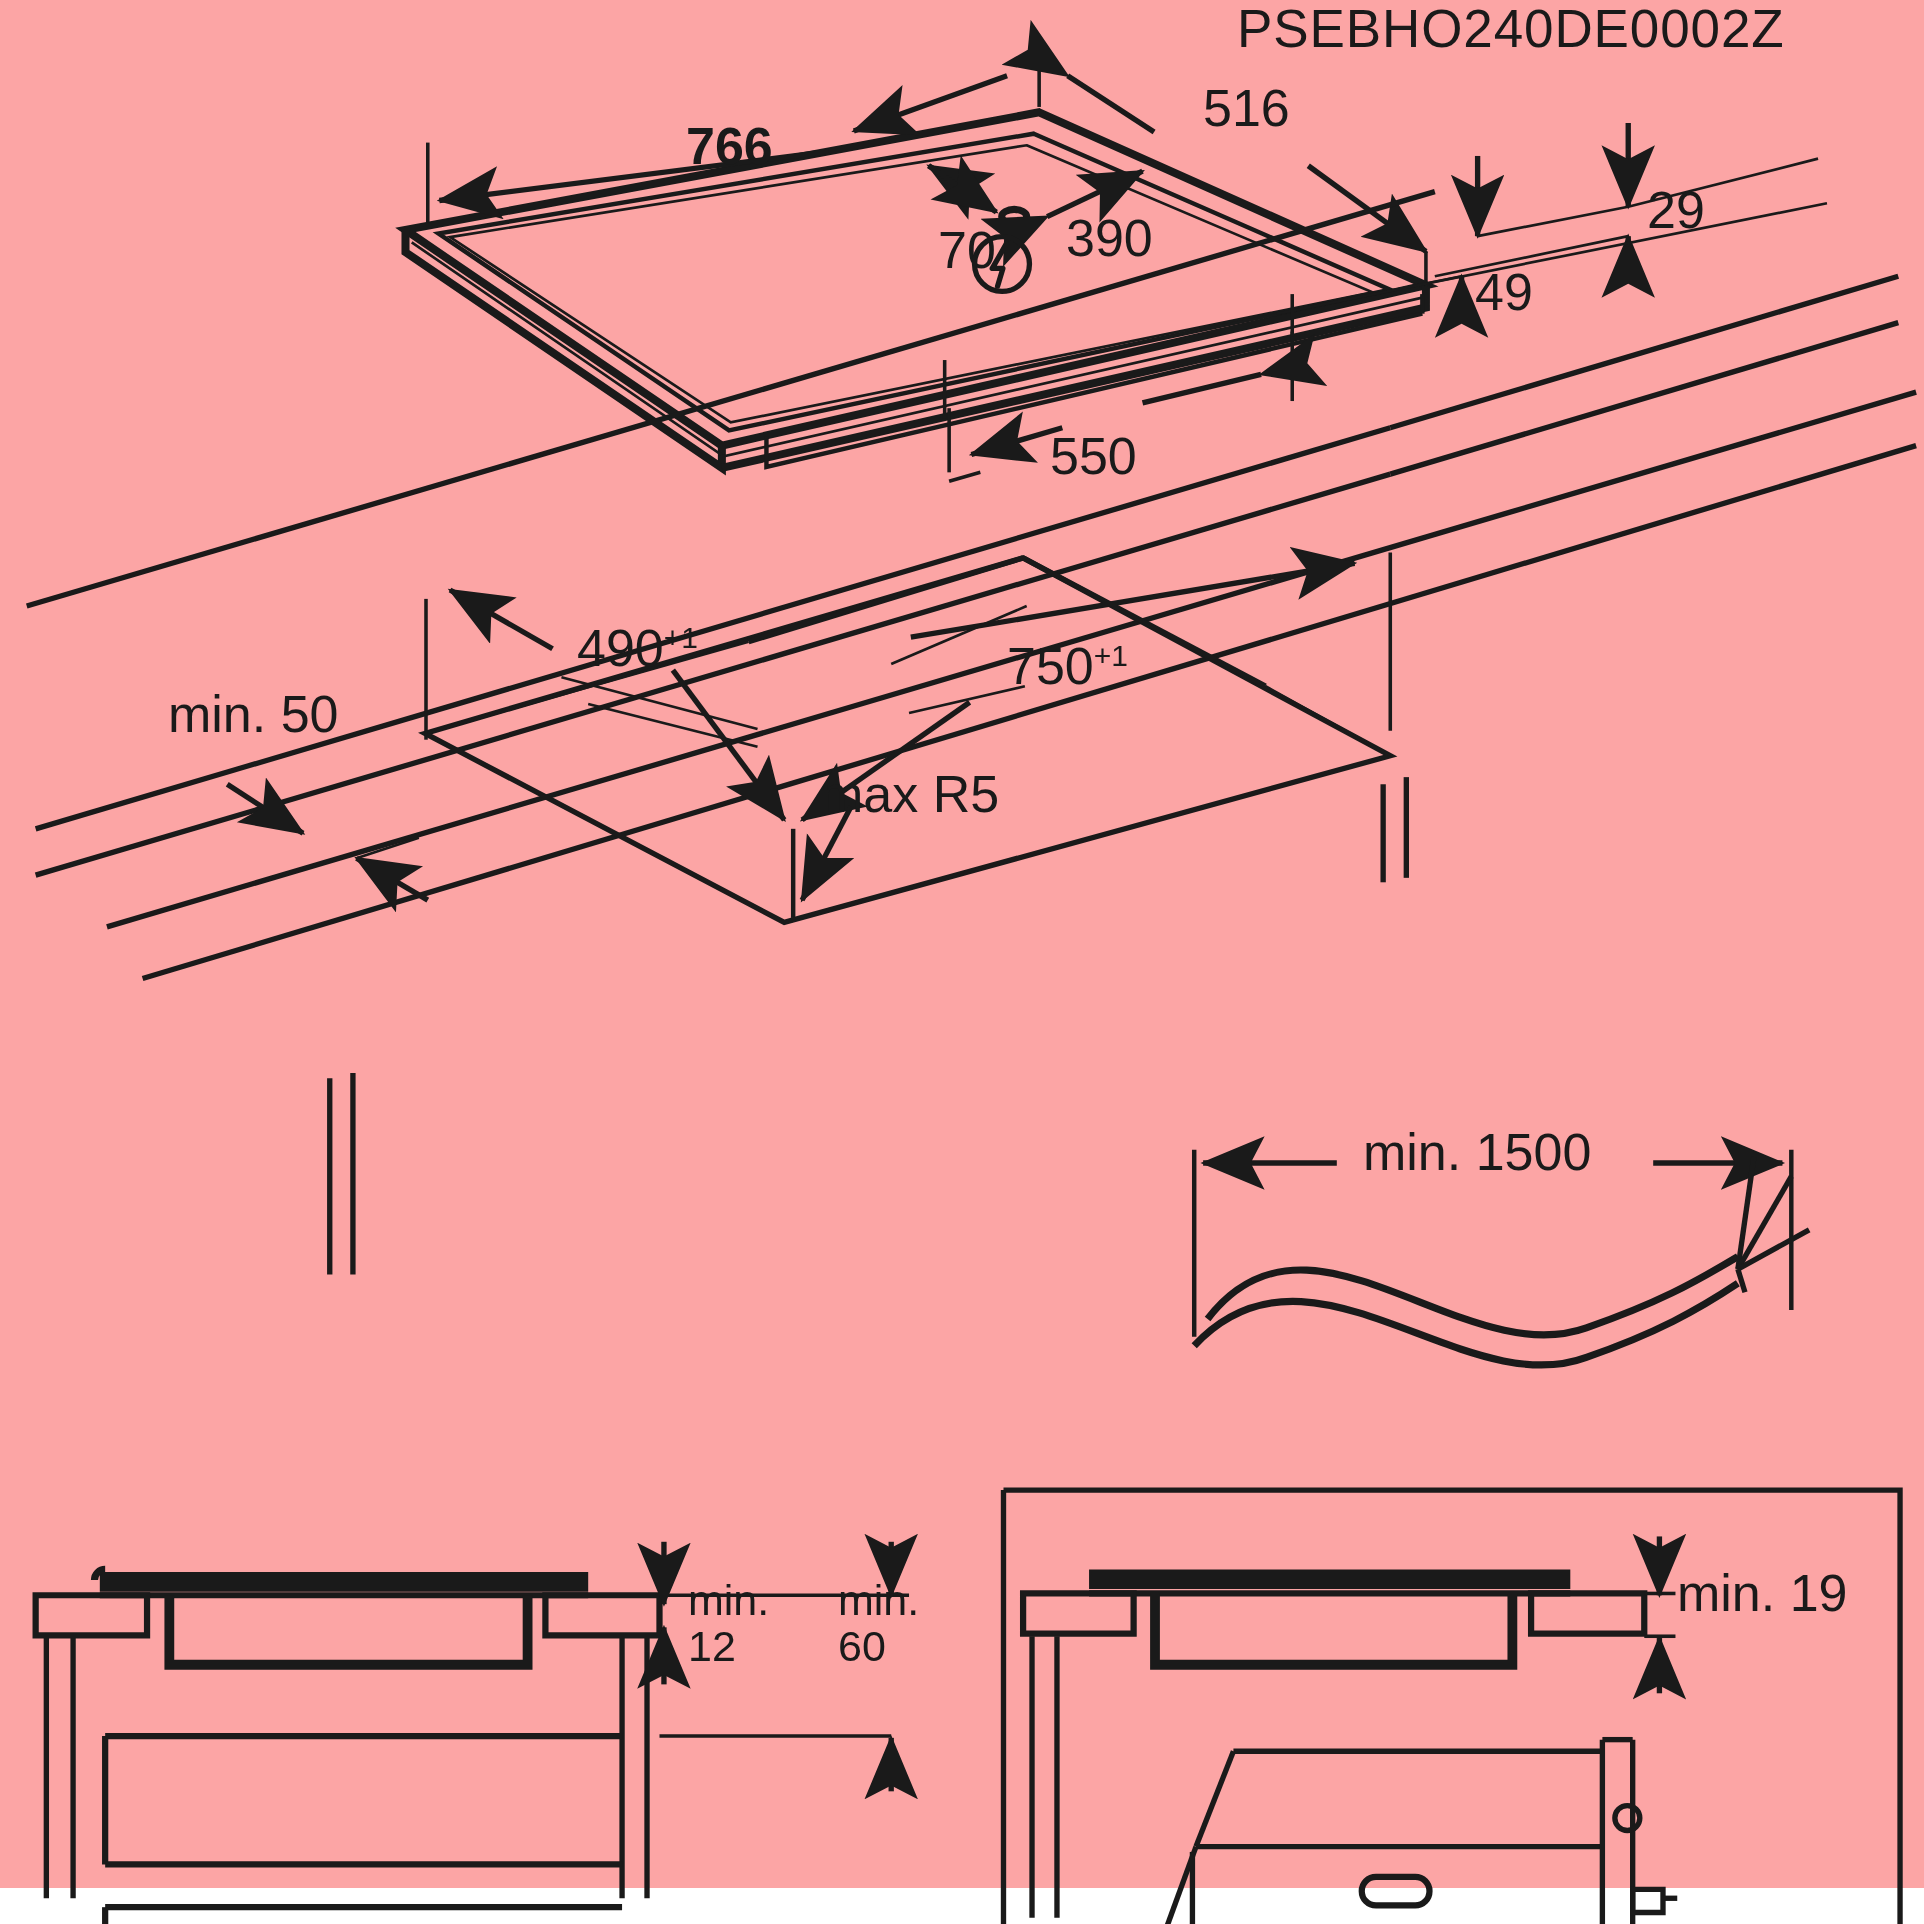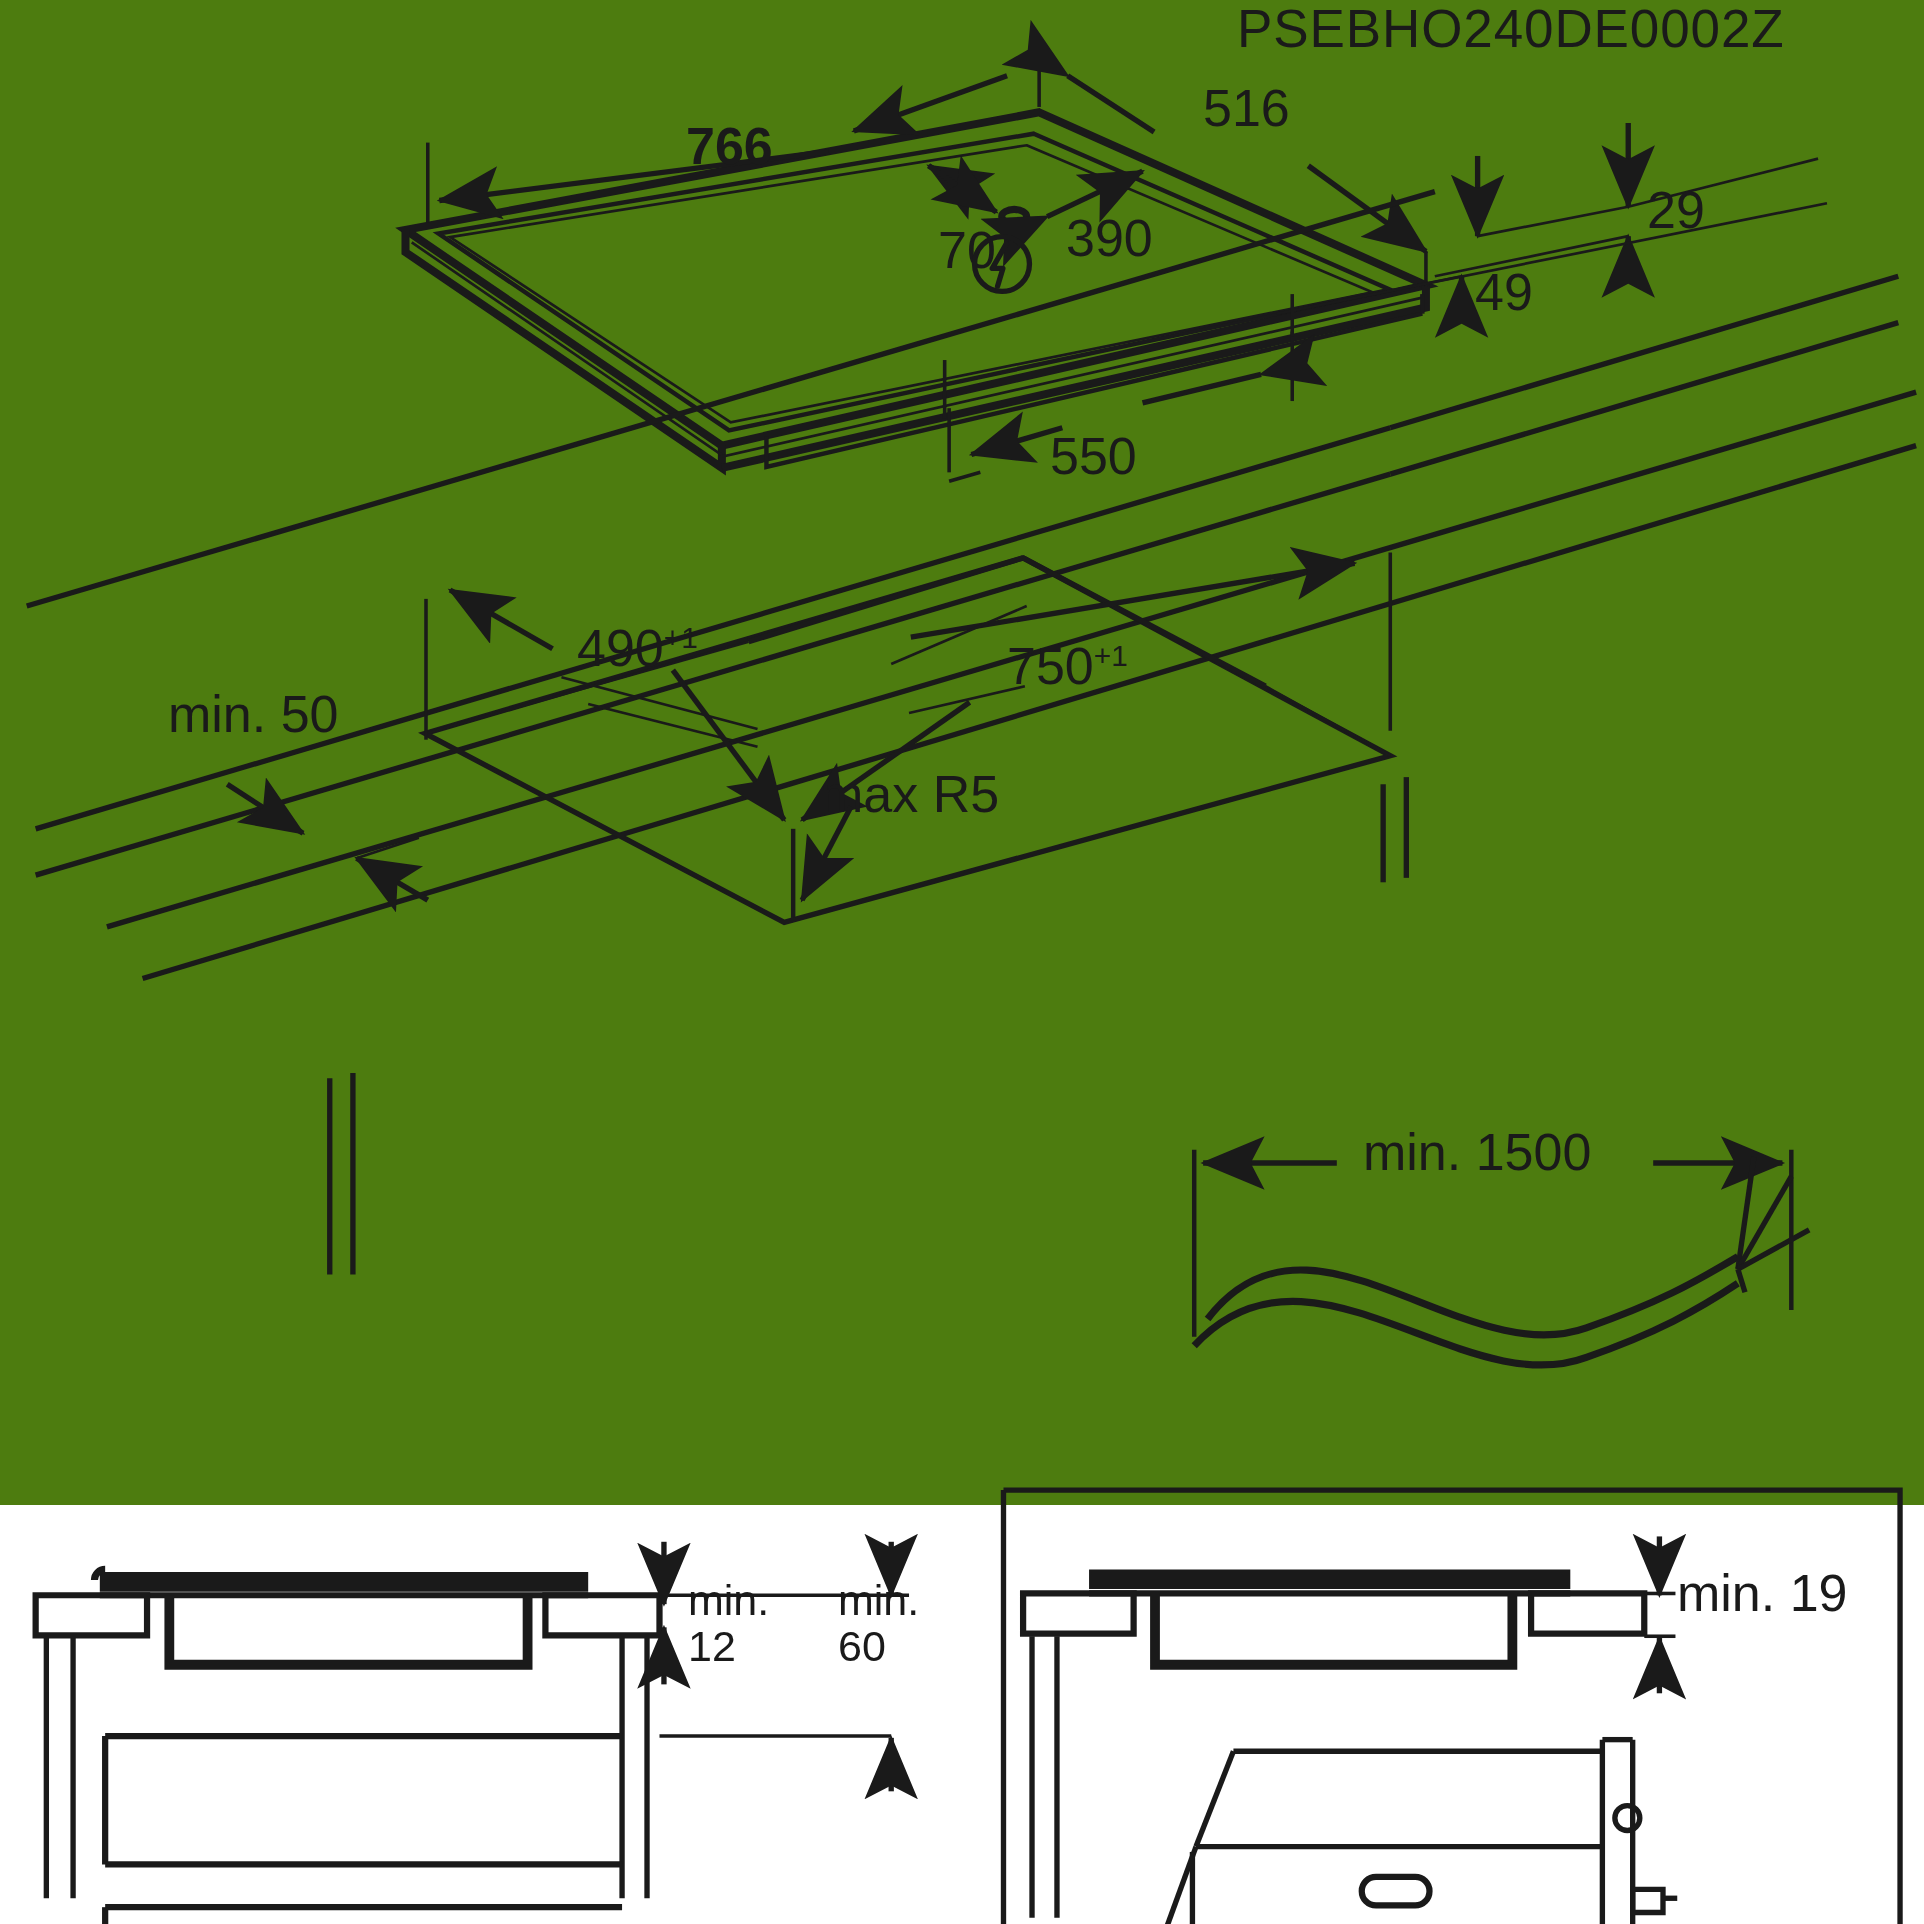--- a/index.html
+++ b/index.html
@@ -1,18 +1,18 @@
 <!DOCTYPE html>
 <html style="font-size:14.3px"><head>
 <meta charset="utf-8">
 <style>
   html,body{margin:0;padding:0;background:#ffffff;}
   body{width:1925px;height:1925px;overflow:hidden;
        font-family:"Liberation Sans","DejaVu Sans",sans-serif;color:#1a1a1a;}
-  #sheet{position:relative;width:1925px;height:1505px;background:#4d7c0f;}
+  #sheet{position:relative;width:1925px;height:1888px;background:#fca5a5;}
   svg{position:absolute;left:0;top:0;width:1925px;height:1925px;}
   .lbl{position:absolute;font-family:"Liberation Sans","DejaVu Sans",sans-serif;
        color:#1a1a1a;white-space:nowrap;line-height:1.0;}
   .doc-code{font-size:53px;letter-spacing:0.9px;}
   .dim{font-size:52px;}
   .sup{font-size:30px;vertical-align:super;}
   .twoline{font-size:43px;line-height:1.08;}
 </style>
 </head>
 <body>

